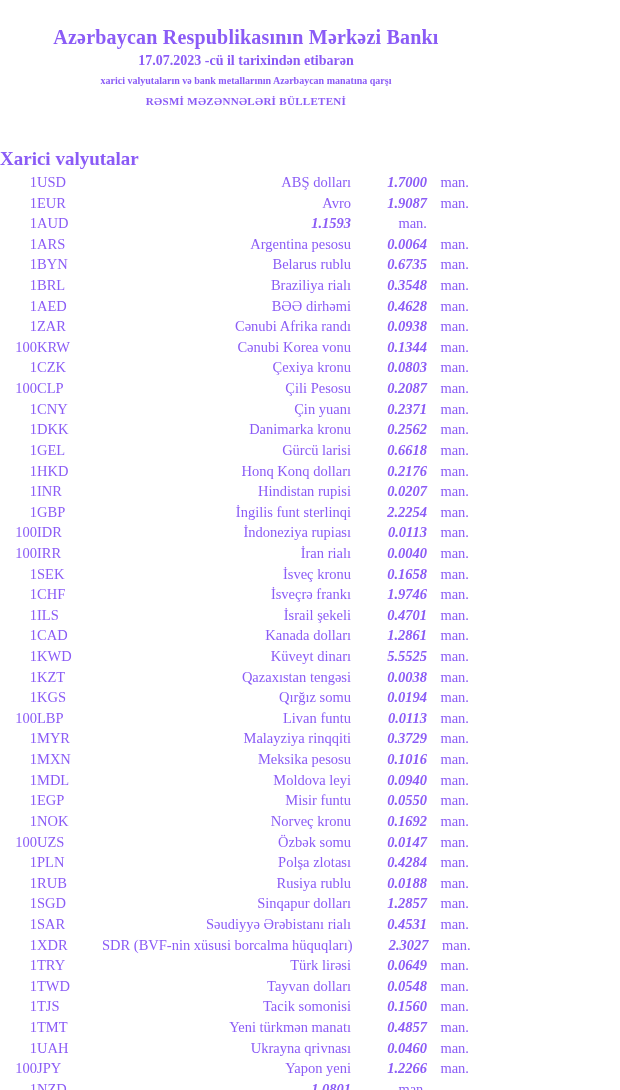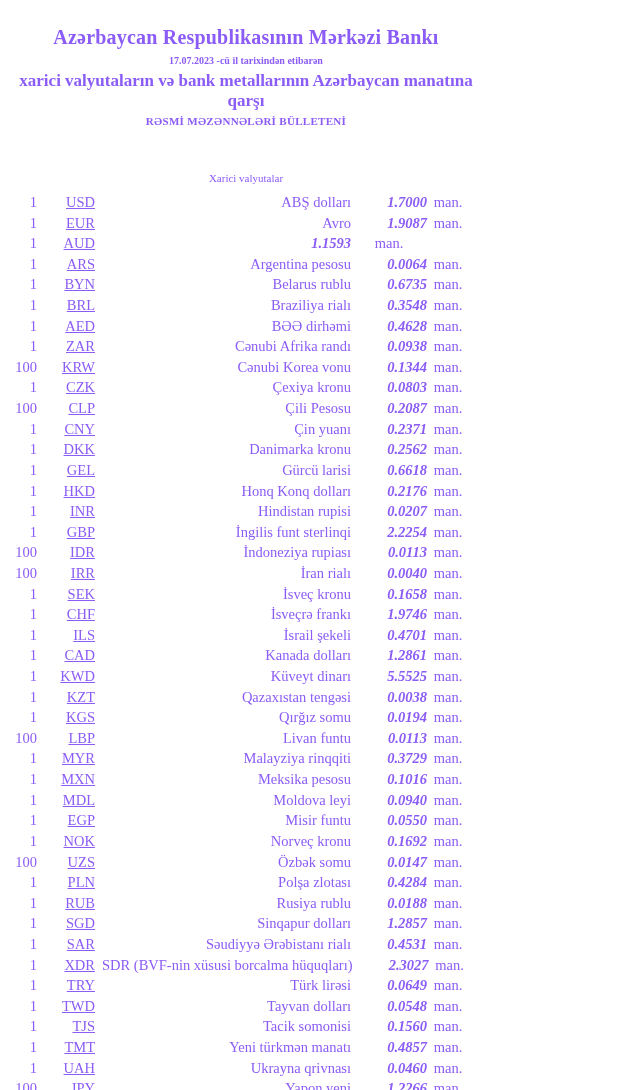--- a/index.html
+++ b/index.html
@@ -18,61 +18,61 @@
   .hdr-bank {
     text-align: center;
     font-weight: bold;
     font-size: 20px;
     line-height: 27px;
     letter-spacing: 0.2px;
   }
   .hdr-date {
     text-align: center;
     font-weight: bold;
-    font-size: 10px;
+    font-size: 14px;
     line-height: 20px;
   }
   .hdr-sub {
     text-align: center;
     font-weight: bold;
-    font-size: 17px;
+    font-size: 10px;
     line-height: 20px;
   }
   .hdr-bulletin {
     text-align: center;
     font-weight: bold;
     font-size: 11px;
     line-height: 21px;
     letter-spacing: 0.3px;
   }
   .section-title {
-    text-align: center;
-    font-weight: normal;
-    font-size: 11px;
+    text-align: left;
+    font-weight: bold;
+    font-size: 19px;
     line-height: 19px;
     margin-top: 37px;
   }
   .rates-table {
     margin-top: 4px;
     padding: 0 23px 0 12px;
   }
   .row {
     display: grid;
     grid-template-columns: 25px 58px 1fr 76px 42px;
     align-items: baseline;
     height: 20.62px;
     font-size: 14.5px;
     line-height: 20.62px;
     white-space: nowrap;
   }
   .qty  { text-align: right; }
-  .code { text-align: right; text-decoration: underline; }
+  .code { text-align: left; }
   .name { text-align: right; padding-left: 7px; }
   .rate { text-align: right; font-weight: bold; font-style: italic; }
-  .unit { text-align: center; }
+  .unit { text-align: right; }
 </style>
 </head>
 <body>
 
 <div class="page">
   <div class="hdr-bank">Azərbaycan Respublikasının Mərkəzi Bankı</div>
   <div class="hdr-date">17.07.2023 -cü il tarixindən etibarən</div>
   <div class="hdr-sub">xarici valyutaların və bank metallarının Azərbaycan manatına qarşı</div>
   <div class="hdr-bulletin">RƏSMİ MƏZƏNNƏLƏRİ BÜLLETENİ</div>
 

